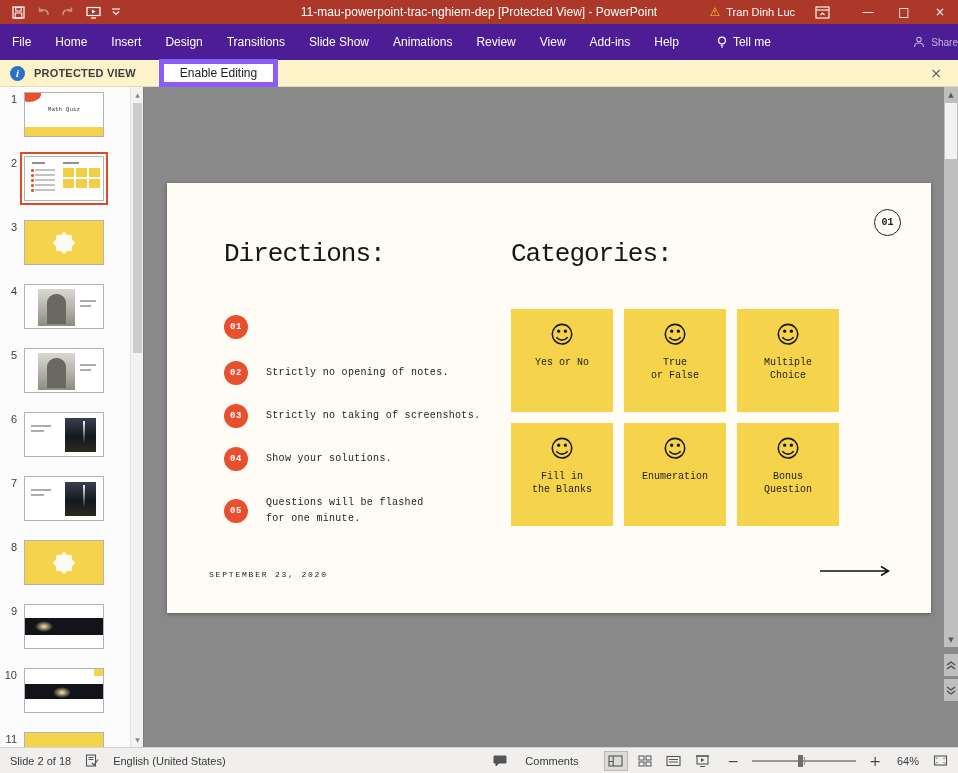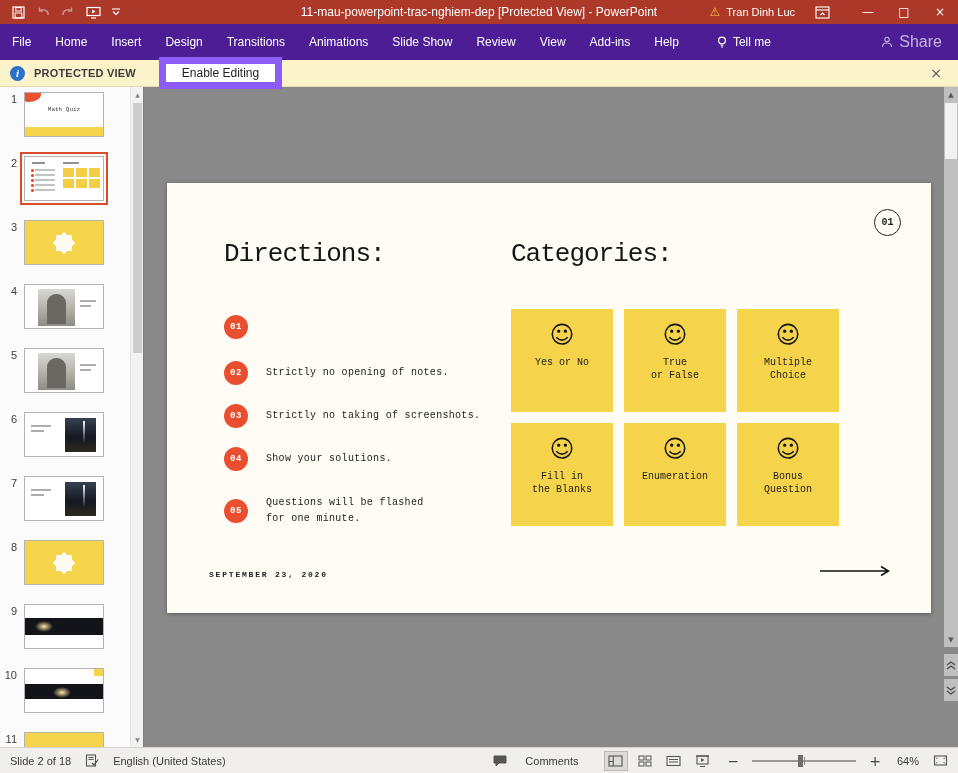--- a/index.html
+++ b/index.html
@@ -16,28 +16,28 @@
   .user{display:flex;align-items:center;gap:6px;margin-right:20px;font-size:11px}
   .warn{color:#FFC83D;font-family:"DejaVu Sans",sans-serif;font-size:12px;line-height:1}
   .rdo{margin-right:20px}
   .win-btn{width:36px;height:100%;display:flex;align-items:center;justify-content:center;font-size:12px;font-family:"DejaVu Sans",sans-serif}
 
   
   .ribbon{position:absolute;top:24px;left:0;right:0;height:36px;background:#4c1d95;display:flex;align-items:center;color:#fff;z-index:5}
   #ribbon-tabs{display:flex;height:100%;align-items:center}
   .tab{padding:0 12px;font-size:12px;height:100%;display:flex;align-items:center;white-space:nowrap}
   .tellme{margin-left:26px;display:flex;align-items:center;gap:6px;font-size:12px}
-  .share{margin-left:auto;margin-right:16px;display:flex;align-items:center;gap:6px;font-size:16px;opacity:.65}
+  .share{margin-left:auto;margin-right:0;display:flex;align-items:center;gap:6px;font-size:10px;opacity:.65}
 
   
   .banner{position:absolute;top:60px;left:0;right:0;height:27px;background:#FCF3CB;display:flex;align-items:center;gap:9px;padding:0 10px;color:#3D3D3D;z-index:5;border-bottom:1px solid #E6DCB4}
   .info-ic{width:15px;height:15px;border-radius:50%;background:#2B70C9;color:#fff;font-family:"Liberation Serif",serif;font-style:italic;font-weight:bold;font-size:11px;display:flex;align-items:center;justify-content:center;flex:0 0 auto}
   .banner b{font-size:11px;letter-spacing:.2px}
   .banner .msg{font-size:12px}
-  .enable-btn{margin-left:14px;background:#fff;border:7px solid #8b5cf6;font-size:12px;padding:2px 16px;color:#222;font-family:"Liberation Sans",sans-serif}
+  .enable-btn{margin-left:14px;background:#fff;border:5px solid #8b5cf6;font-size:12px;padding:2px 16px;color:#222;font-family:"Liberation Sans",sans-serif}
   .banner-close{margin-left:auto;font-size:14px;color:#555;padding:0 6px;font-family:"DejaVu Sans",sans-serif}
 
   
   .main{position:absolute;top:87px;left:0;right:0;bottom:26px}
   .thumb-panel{position:absolute;left:0;top:0;bottom:0;width:143px;background:#FBFBFB;overflow:hidden}
   .trow{position:absolute;left:0;display:flex;align-items:flex-start}
   .num{width:22px;text-align:right;padding-right:5px;font-size:11px;color:#404040;margin-top:1px}
   .thumb{position:relative;width:80px;height:45px;margin-left:2px;background:#fff;border:1px solid #B3B3B3;overflow:hidden}
   .thumb.selected{outline:2px solid #D84E2B;outline-offset:2px}
   .thumb i{position:absolute;display:block}
@@ -86,21 +86,21 @@
   .heading{position:absolute;top:56px;font-size:26px;letter-spacing:-1px;color:#161616}
   .h-dir{left:57px}
   .h-cat{left:344px}
   .dir-row{position:absolute;left:57px;display:flex;align-items:center}
   .dir-num{width:24px;height:24px;border-radius:50%;background:#E94F2E;color:#fff;display:flex;align-items:center;justify-content:center;font-size:9px;font-weight:bold;letter-spacing:.5px;flex:0 0 auto}
   .dir-text{margin-left:18px;font-size:10px;line-height:16px;letter-spacing:.3px;white-space:pre-line;color:#232323}
   #category-grid{position:absolute;left:344px;top:126px;display:grid;grid-template-columns:repeat(3,102px);grid-auto-rows:103px;gap:11px}
   .cat-card{background:#F5D34B;display:flex;flex-direction:column;align-items:center}
   .smiley{margin-top:14px;font-size:24px;line-height:1;font-family:"DejaVu Sans",sans-serif;color:#161616}
   .cat-label{margin-top:9px;font-size:10px;line-height:13px;text-align:center;white-space:pre-line}
-  .slide-date{position:absolute;left:42px;top:387px;font-size:8px;font-weight:bold;letter-spacing:1.8px;color:#222}
+  .slide-date{position:absolute;left:42px;top:387px;font-size:8px;font-weight:normal;letter-spacing:1.8px;color:#222}
   .next-arrow{position:absolute;right:40px;top:382px}
 
   
   .vscroll{position:absolute;right:0;top:0;width:14px;height:660px}
   .vs-track{position:absolute;left:0;top:0;width:14px;height:560px;background:#BFBFBF}
   .vs-btn{position:absolute;left:0;width:14px;height:15px;display:flex;align-items:center;justify-content:center;font-size:7px;color:#575757;font-family:"DejaVu Sans",sans-serif}
   .vs-btn.down{top:545px}
   .vs-thumb{position:absolute;left:1px;top:16px;width:12px;height:56px;background:#F2F2F2}
   .nav-btn{position:absolute;left:0;width:14px;height:22px;background:#BFBFBF;display:flex;align-items:center;justify-content:center}
   .nav-btn.prev{top:567px}
@@ -179,22 +179,22 @@
   </div>
 </div>
 
 <div class="ribbon">
   <div id="ribbon-tabs">
       <span class="tab">File</span>
       <span class="tab">Home</span>
       <span class="tab">Insert</span>
       <span class="tab">Design</span>
       <span class="tab">Transitions</span>
+      <span class="tab">Slide Show</span>
       <span class="tab">Animations</span>
-      <span class="tab">Slide Show</span>
       <span class="tab">Review</span>
       <span class="tab">View</span>
       <span class="tab">Add-ins</span>
       <span class="tab">Help</span>
     </div>
   <div class="tellme">
     <span>
       <svg width="10" height="13" viewBox="0 0 10 13">
           <circle cx="5" cy="4.5" r="3.4" fill="none" stroke="#fff" stroke-width="1.2"></circle>
           <path d="M3.6 9.3 H6.4 M4 11 H6" stroke="#fff" stroke-width="1.1"></path>

